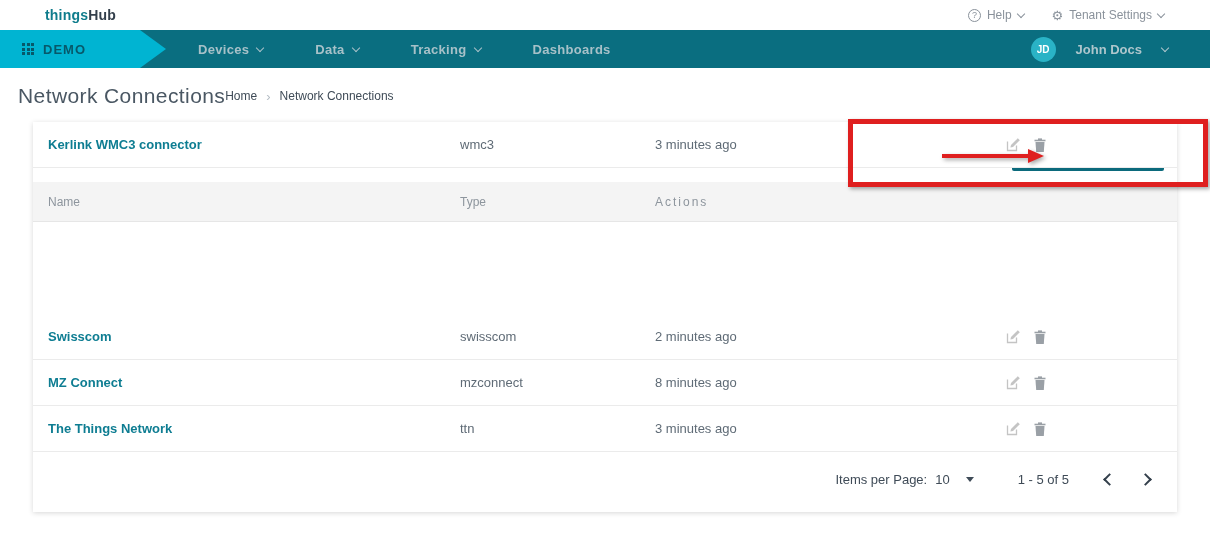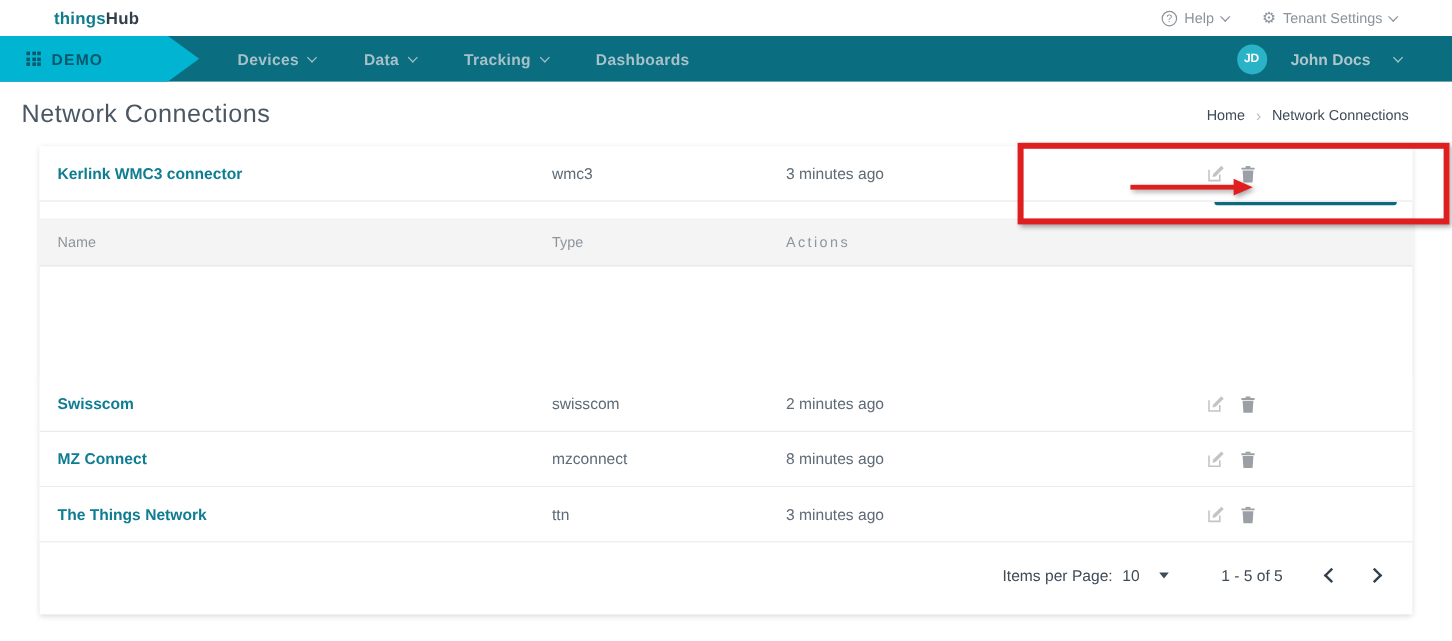--- a/index.html
+++ b/index.html
@@ -29,31 +29,31 @@
   
   .navbar { position: absolute; top: 30px; left: 0; width: 1210px; height: 38px;
     background: #0a6e80; display: flex; align-items: center; }
   .tenant { width: 140px; height: 38px; background: #00b4d2; display: flex; align-items: center;
     padding-left: 22px; gap: 9px; color: #07586a; font-weight: bold; font-size: 13px;
     letter-spacing: 1px; cursor: pointer; }
   .tenant-arrow { width: 0; height: 0; border-left: 26px solid #00b4d2;
     border-top: 19px solid transparent; border-bottom: 19px solid transparent; }
   .grid-glyph { display: inline-grid; grid-template-columns: repeat(3, 3px); gap: 1.5px; }
   .grid-glyph i { width: 3px; height: 3px; background: #07586a; }
-  .nav-items { display: flex; margin-left: 32px; gap: 40px; }
+  .nav-items { display: flex; margin-left: 32px; gap: 52px; }
   .nav-item { color: #a7c1c8; font-weight: bold; font-size: 13px; display: flex;
     align-items: center; gap: 8px; cursor: pointer; letter-spacing: .3px; }
   .user-menu { margin-left: auto; margin-right: 42px; display: flex; align-items: center;
     gap: 20px; color: #aec6cc; font-weight: bold; font-size: 13px; cursor: pointer; }
   .avatar { width: 25px; height: 25px; border-radius: 50%; background: #2ab3c6; color: #fff;
     font-size: 10px; display: flex; align-items: center; justify-content: center; font-weight: bold; }
 
   
   .page-header { position: absolute; top: 84px; left: 0; width: 1210px; display: flex;
-    justify-content: space-between; align-items: center; padding: 0 36px 0 18px; }
+    align-items: center; padding: 0 36px 0 18px; }
   .page-title { font-size: 21px; color: #4a5763; font-weight: 400; letter-spacing: .4px; }
   .breadcrumb { font-size: 12px; color: #3f4b57; display: flex; align-items: center; gap: 9px; }
   .crumb-home { cursor: pointer; }
   .crumb-sep { color: #b4bcc4; font-size: 13px; }
   .crumb-sep::before { content: "\203A"; }
 
   
   .card { position: absolute; left: 33px; top: 122px; width: 1144px; height: 390px;
     background: #fff; box-shadow: 0 1px 5px rgba(0,0,0,0.16); }
 

